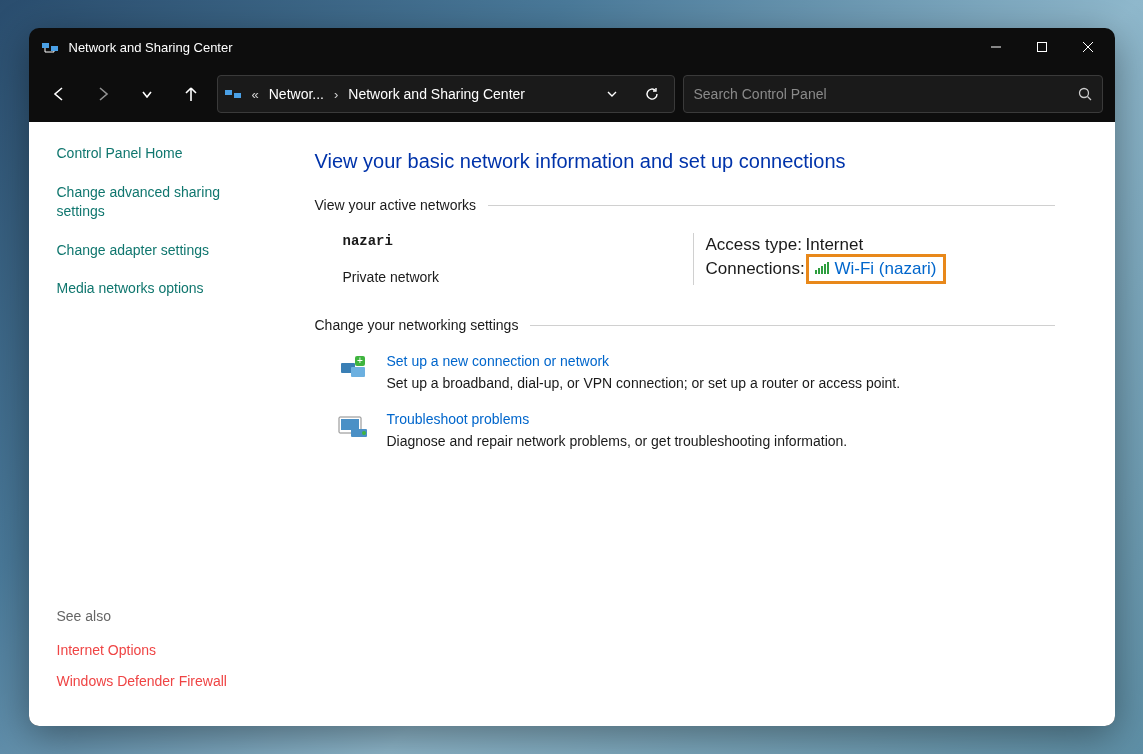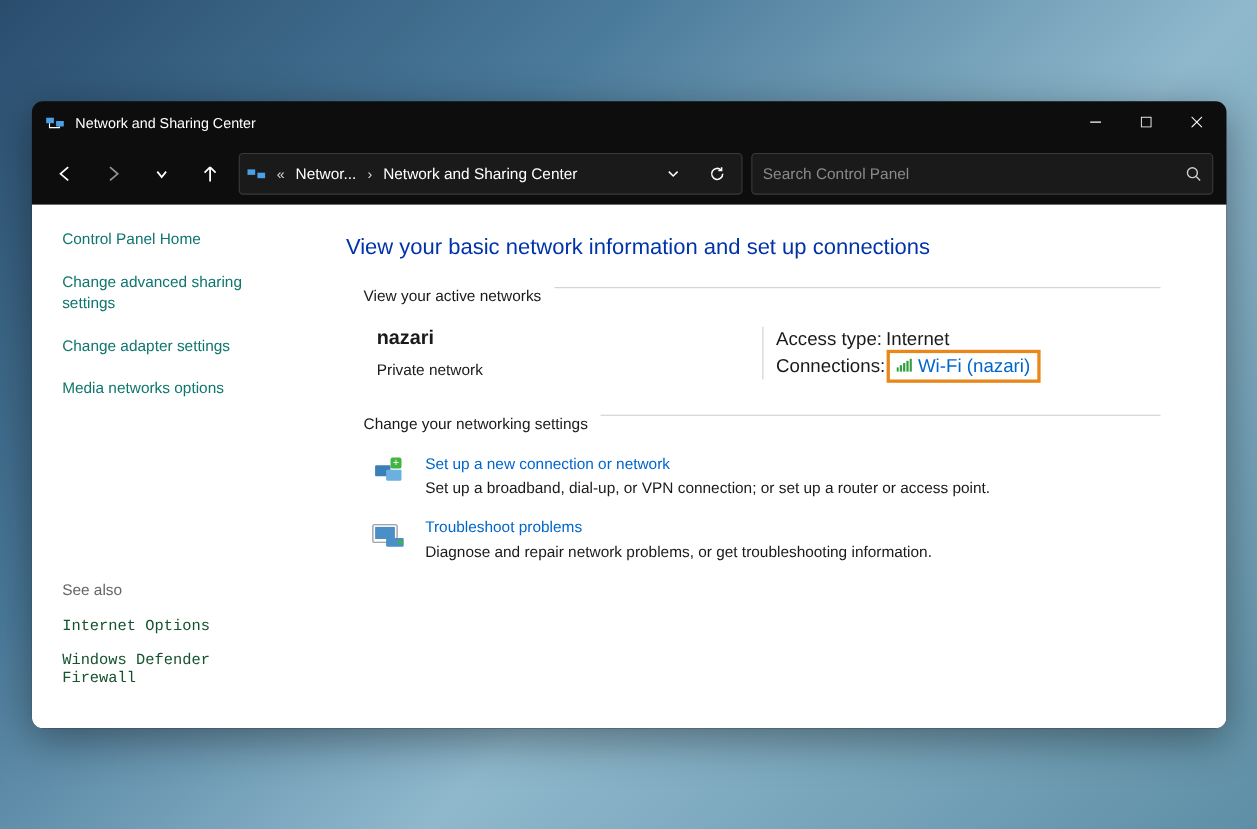--- a/index.html
+++ b/index.html
@@ -9,21 +9,21 @@
   background: linear-gradient(135deg, #2a4d6e 0%, #4a7a9a 30%, #8fb8cc 60%, #5e8fa6 100%);
   display: flex;
   align-items: center;
   justify-content: center;
   min-height: 754px;
   width: 1143px;
   overflow: hidden;
 }
 .window {
   width: 1086px;
-  height: 570px;
+  height: 698px;
   background: #0d0d0d;
   border-radius: 10px;
   display: flex;
   flex-direction: column;
   box-shadow: 0 10px 40px rgba(0,0,0,0.4);
   overflow: hidden;
 }
 .titlebar {
   height: 38px;
   display: flex;
@@ -118,49 +118,49 @@
   font-size: 14px;
   line-height: 1.4;
   margin-bottom: 19px;
   display: block;
 }
 .sidebar .spacer { flex: 1; }
 .sidebar .seealso-label {
   color: #666; font-size: 14px; margin-bottom: 18px;
 }
 .sidebar a.seelink {
-  color: #14532d; font-size: 14px; text-decoration:none;
-  margin-bottom: 15px; display:block;font-family:Liberation Mono, monospace;
+  color: #ef4444; font-size: 14px; text-decoration:none;
+  margin-bottom: 15px; display:block;
 }
 
 .main {
   flex: 1;
   padding: 28px 60px 20px 26px;
   color: #1a1a1a;
 }
 .main h1 {
   color: #0033aa;
   font-size: 20px;
   font-weight: 400;
   margin-bottom: 24px;
 }
 .sect-head {
-  display: flex; gap: 12px;
-  margin: 8px 0 20px 16px;
+  display: flex; align-items: center; gap: 12px;
+  margin: 8px 0 20px 0;
 }
 .sect-head .label { font-size: 14px; color:#1a1a1a; white-space:nowrap; }
 .sect-head .rule { flex:1; height:1px; background:#d0d0d0; }
 
 .active-net {
   display: flex;
   padding-left: 28px;
   margin-bottom: 32px;
 }
 .an-left { flex: 0 0 350px; }
-.an-left .nname { font-weight: 600; font-size: 18px; margin-bottom: 10px;}
+.an-left .nname { font-weight: 600; font-size: 14px; margin-bottom: 20px; font-family: Liberation Mono, monospace;}
 .an-left .ntype { font-size: 14px; }
 .an-right {
   border-left: 1px solid #d0d0d0;
   padding-left: 12px;
   font-size: 17px;
 }
 .an-row { display:flex; align-items:center; height: 24px; }
 .an-row .k { width: 100px; }
 .an-row .v { }
 .wifi-link {

